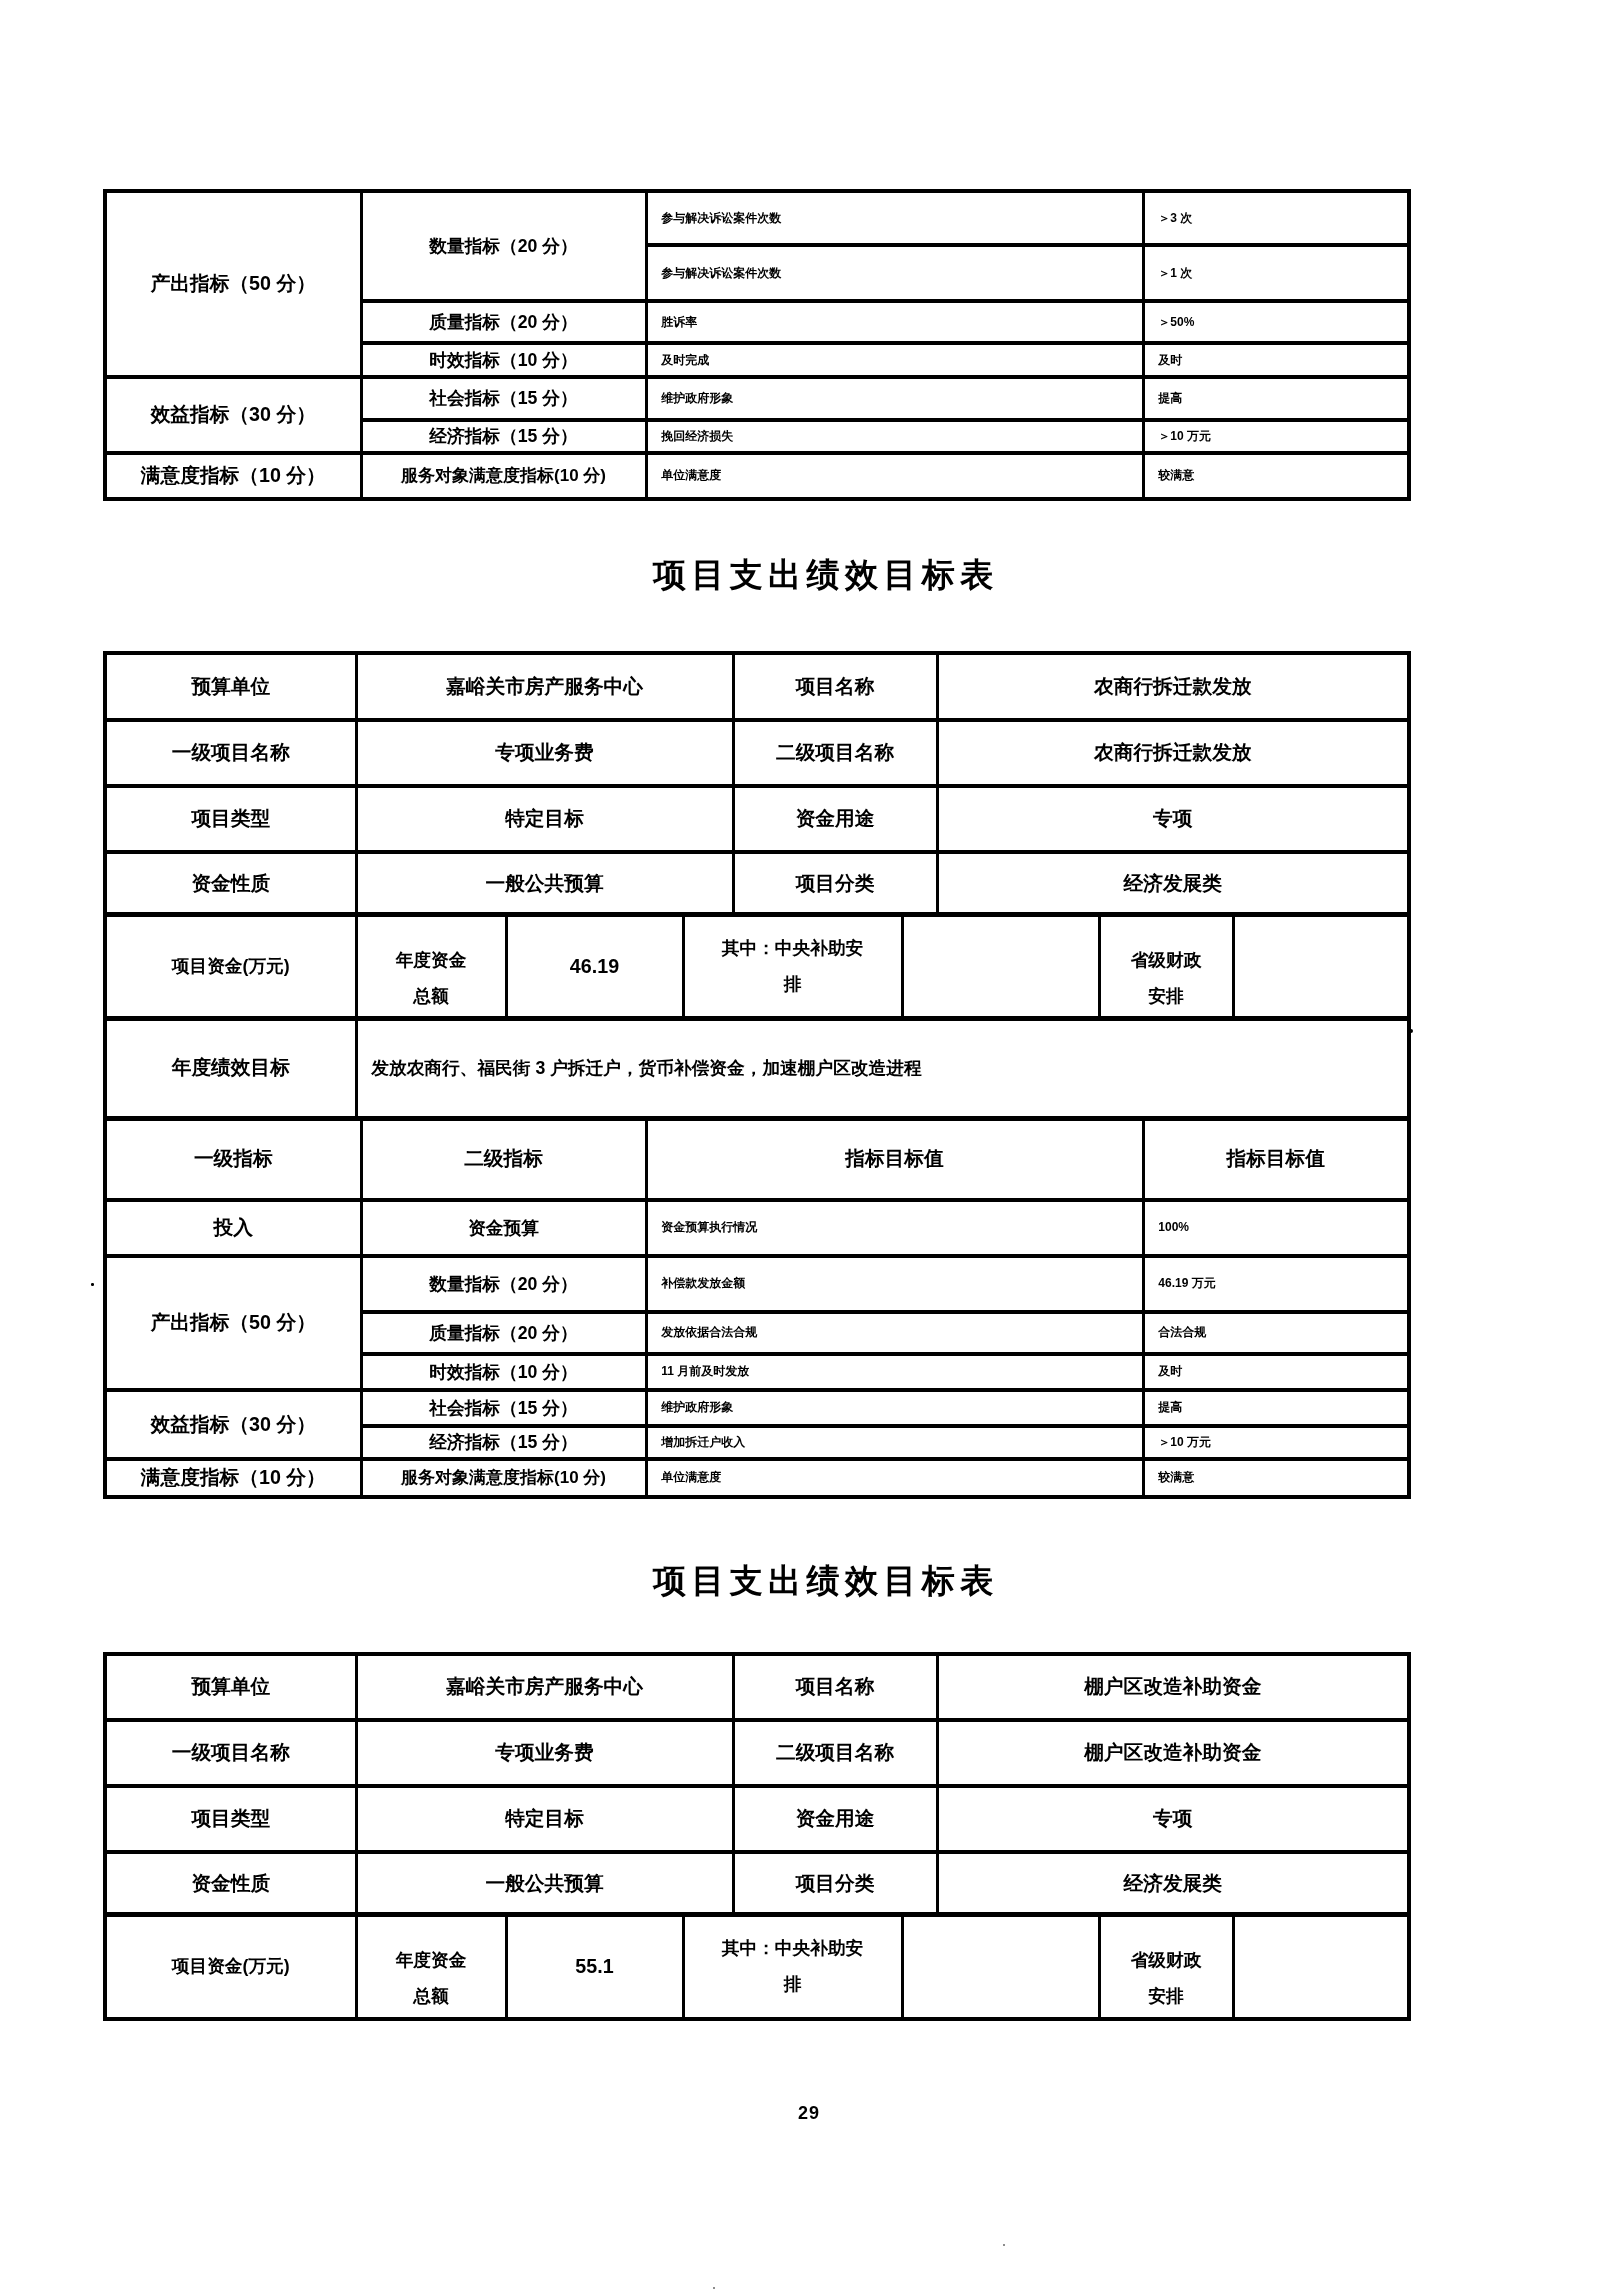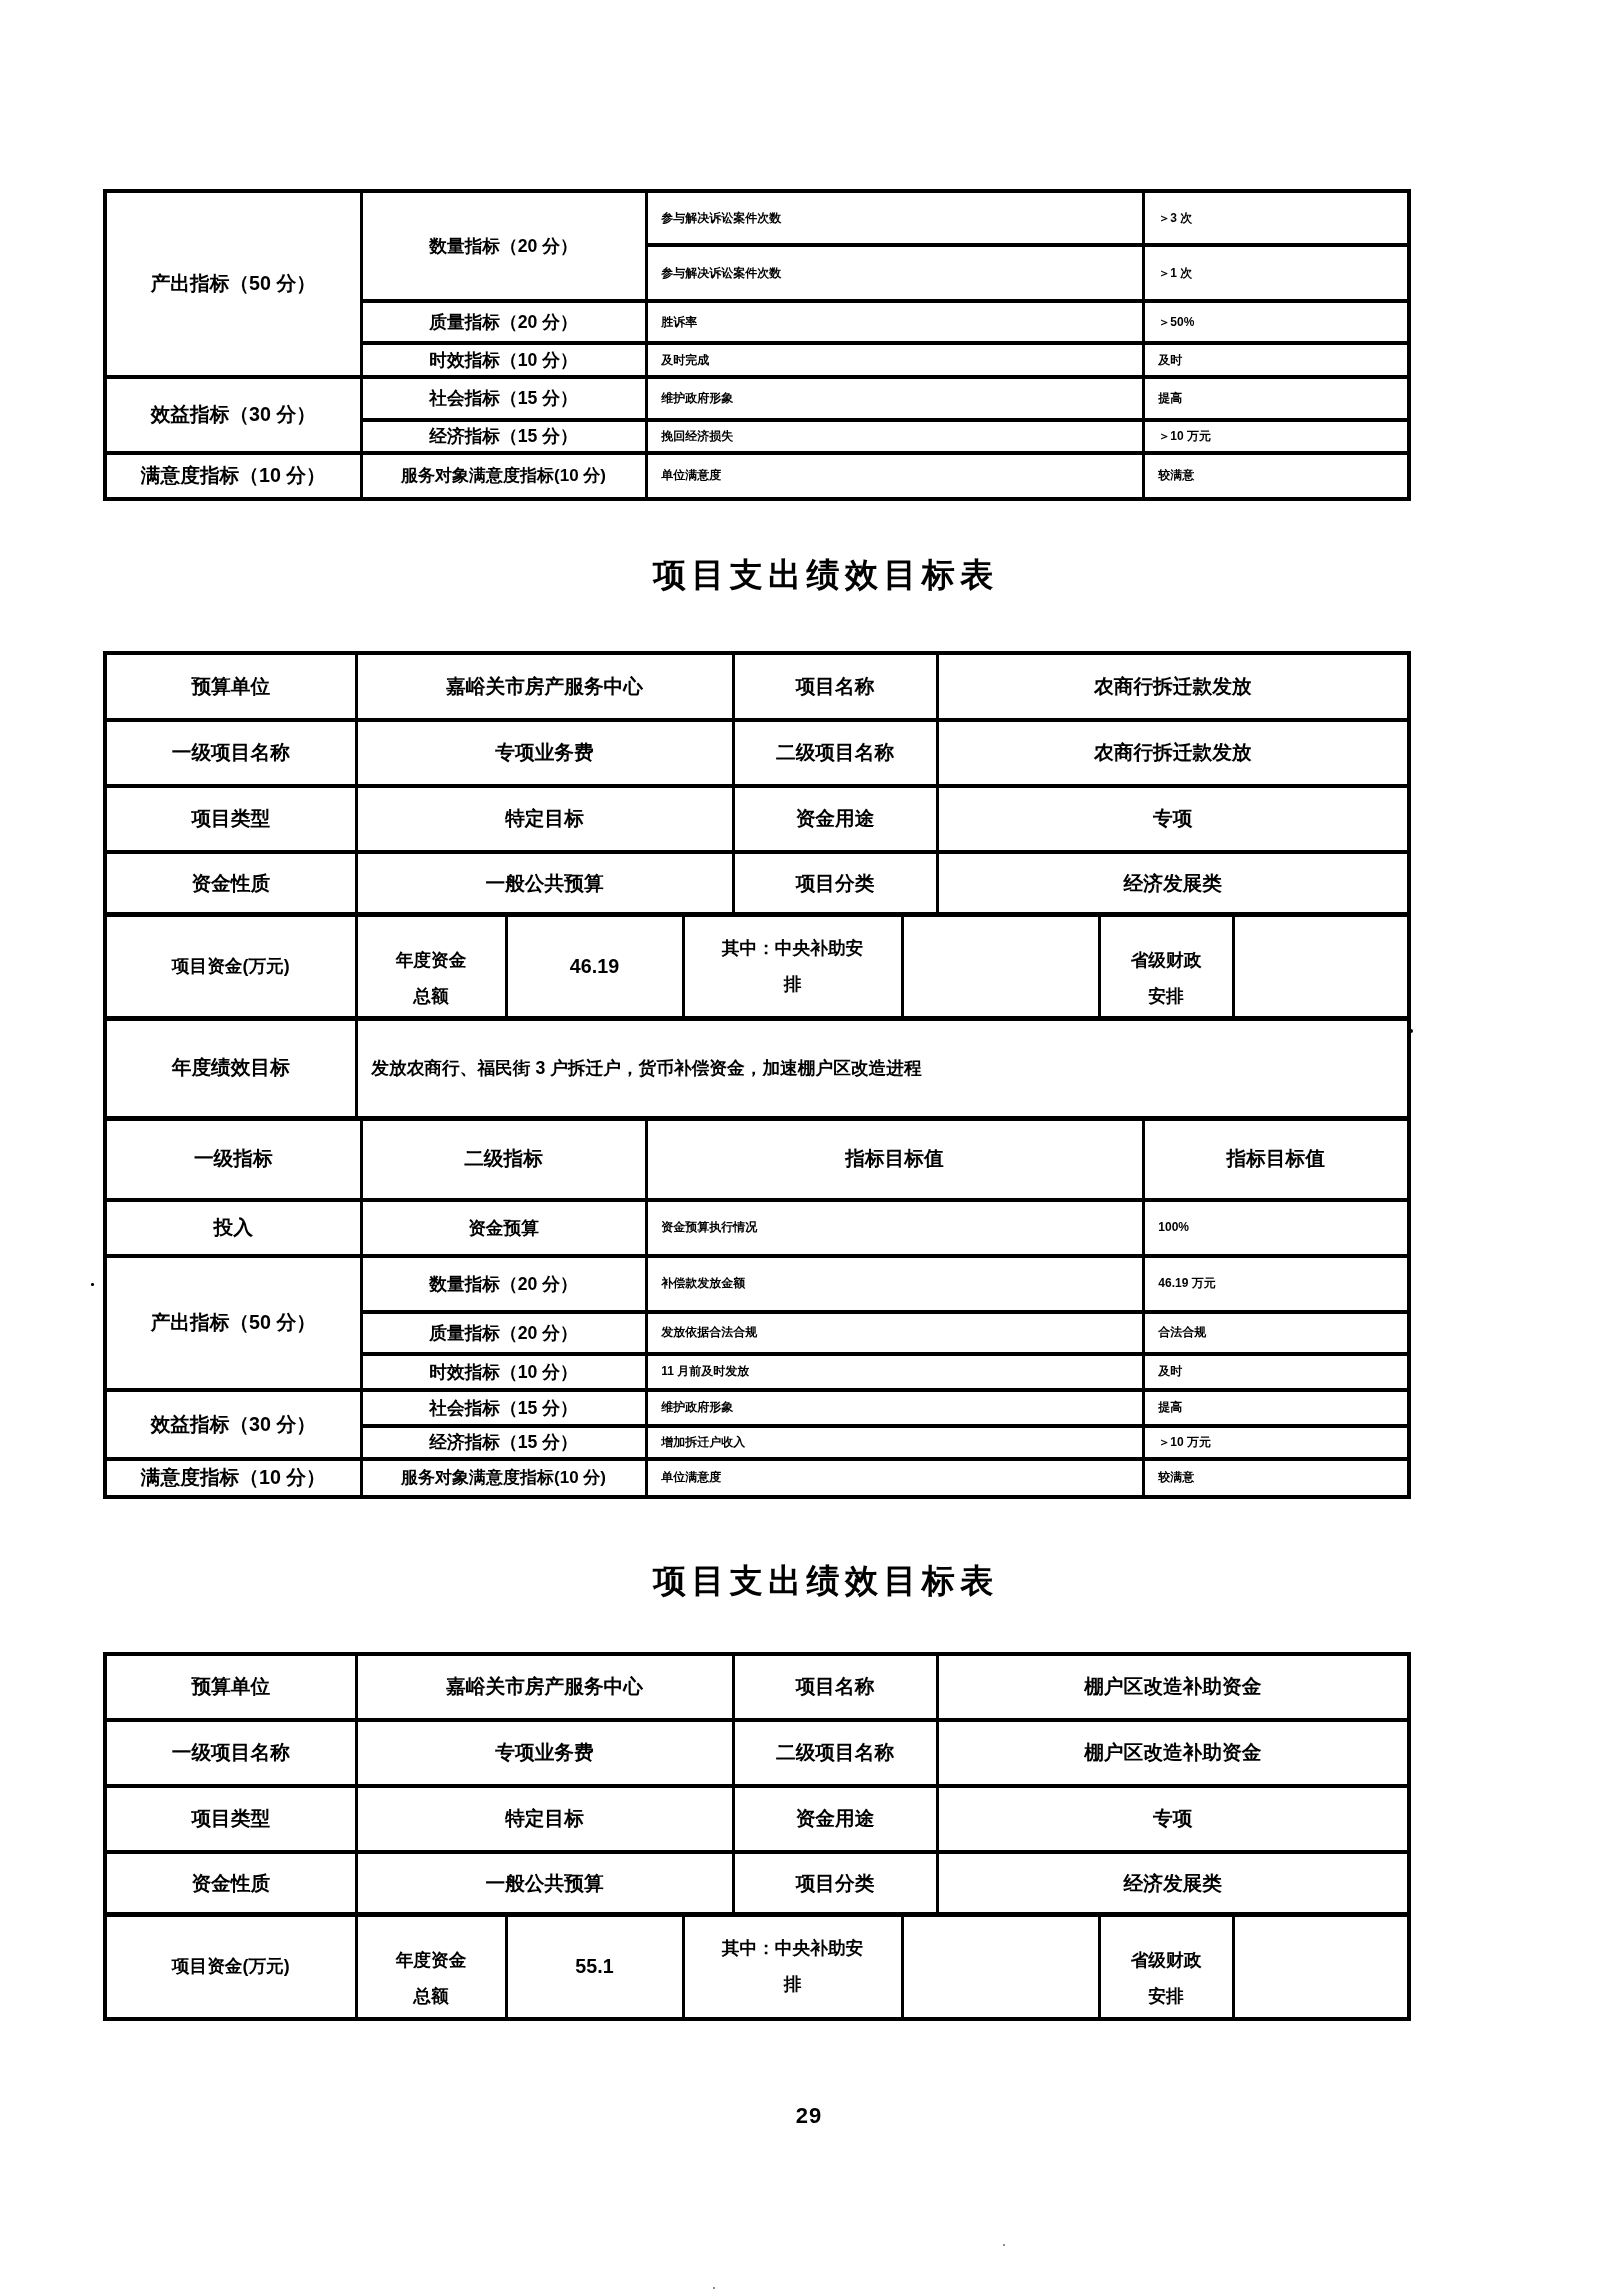--- a/index.html
+++ b/index.html
@@ -15,21 +15,21 @@
   .f33{font-size:17px;}
   .f35{font-size:12px;}
   .f36{font-size:17.7px;}
   .f40{font-size:19.7px;}
   .wsp{display:inline-block;line-height:2.05;vertical-align:middle;}
   .w170{width:86px;margin-top:24px;}
   .w310{width:154px;}
   .doc-title{position:absolute;font-size:33px;letter-spacing:5.4px;font-weight:bold;
              white-space:nowrap;line-height:1;}
   .pageno{position:absolute;left:0;top:2103px;width:1618px;text-align:center;
-          font-size:22px;font-weight:bold;letter-spacing:1px;}
+          font-size:18px;font-weight:bold;letter-spacing:1px;}
   .dot{position:absolute;background:#000;border-radius:50%;}
 </style>
 </head>
 <body>
 
 <div id="page">
 
   <div class="abs" style="left:103px;top:189px;width:1304px;">
     <table class="sect">
       <colgroup>

